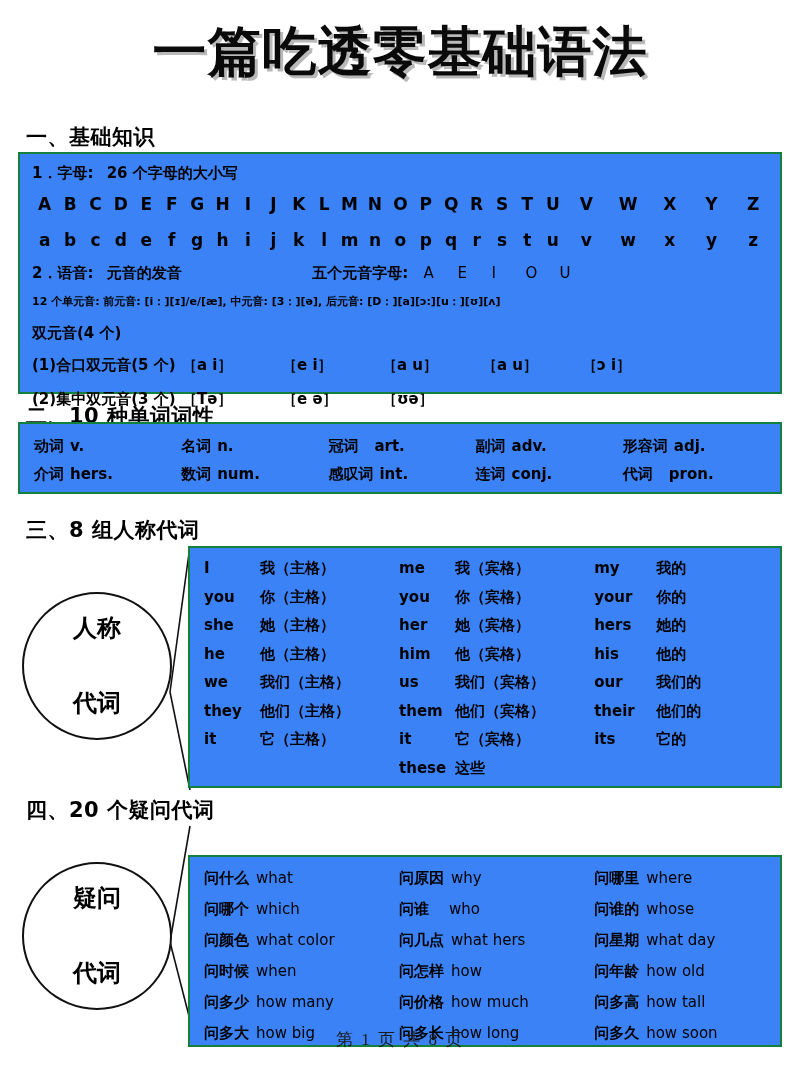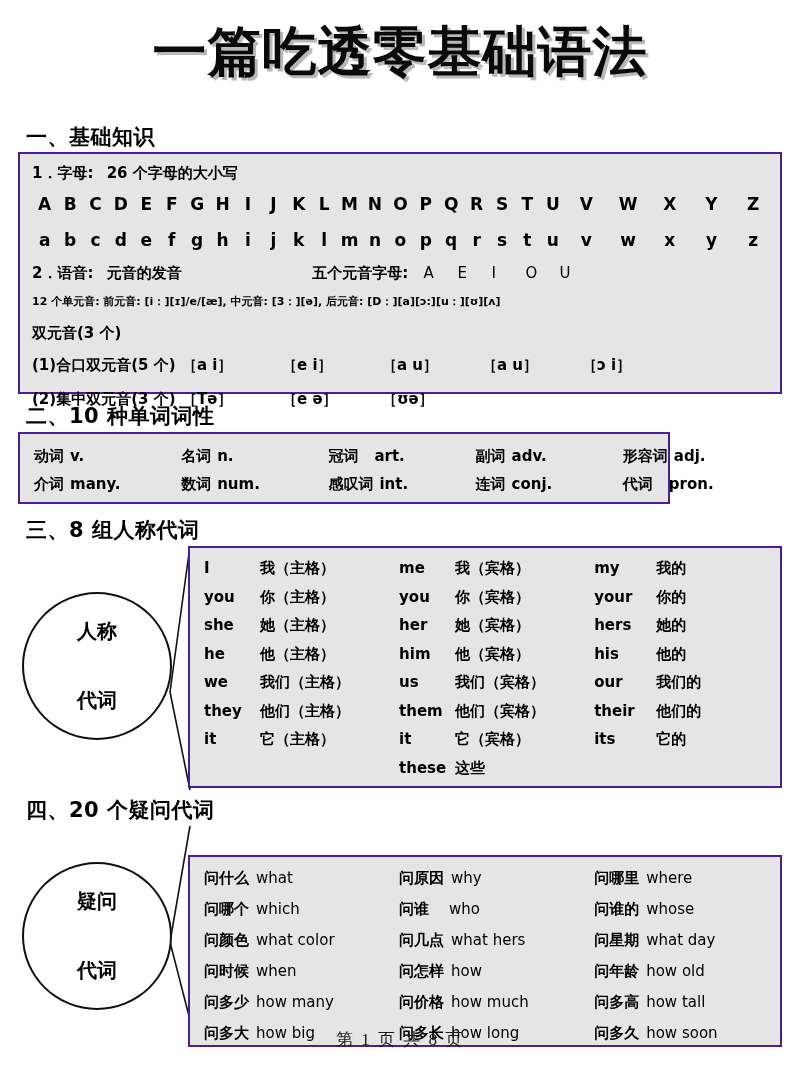--- a/index.html
+++ b/index.html
@@ -43,23 +43,23 @@
     font-family: "DejaVu Sans", sans-serif;
     font-size: 21px;
     font-weight: bold;
     letter-spacing: 0.5px;
     white-space: nowrap;
   }
 
   
   .box {
     position: absolute;
-    border: 2px solid #4c1d95;
+    border: 2px solid #15803d;
     box-sizing: border-box;
-    background: #e5e5e5;
+    background: #3b82f6;
   }
 
   .line {
     font-family: "DejaVu Sans", sans-serif;
     font-weight: bold;
     white-space: nowrap;
   }
 
   
   #box-basics { left: 18px; top: 152px; width: 764px; height: 242px; }
@@ -79,21 +79,21 @@
   .alpha .wide  { width: 42px; }
 
   .vowel-letters { display: inline-block; }
   .vowel-letters span { display: inline-block; width: 34px; text-align: left; }
 
   .dip-row { position: absolute; left: 12px; font-size: 15px; font-weight: bold; }
   .dip-label { display: inline-block; width: 150px; }
   .dip-item  { display: inline-block; width: 100px; text-align: left; }
 
   
-  #box-pos { left: 18px; top: 432px; width: 652px; height: 72px; padding-left: 21px; }
+  #box-pos { left: 18px; top: 422px; width: 764px; height: 72px; padding-left: 21px; }
   .pos-grid {
     position: absolute;
     left: 14px; top: 8px;
     width: 736px;
     display: grid;
     grid-template-columns: repeat(5, 1fr);
     grid-auto-rows: 28px;
     align-items: center;
     font-size: 15px;
     font-weight: bold;
@@ -137,21 +137,21 @@
     position: absolute;
     border: 2px solid #111111;
     border-radius: 50%;
     box-sizing: border-box;
     display: flex;
     flex-direction: column;
     align-items: center;
     justify-content: center;
     background: #ffffff;
     font-family: "DejaVu Sans", sans-serif;
-    font-size: 20px;
+    font-size: 24px;
     font-weight: bold;
     line-height: 1.55;
     gap: 38px;
   }
   #oval-pron { left: 22px; top: 592px; width: 150px; height: 148px; }
   #oval-ques { left: 22px; top: 862px; width: 150px; height: 148px; }
 
   .connector { position: absolute; overflow: visible; }
 
   
@@ -243,36 +243,36 @@
   <div class="b1row line" style="top:110px;">
     <span>2．语音:</span>
     <span style="margin-left:8px;">元音的发音</span>
     <span style="display:inline-block;width:120px;"></span>
     <span>五个元音字母:</span>
     <span class="vowel-letters" id="vowel-letters" style="margin-left:10px;font-weight:normal;"><span>A</span><span>E</span><span>I</span><span>O</span><span>U</span></span>
   </div>
 
   <div class="b1row line" style="top:140px;font-size:11px;">12 个单元音: 前元音: [i：][ɪ]/e/[æ], 中元音: [3：][ə], 后元音: [D：][a][ɔ:][u：][ʊ][ʌ]</div>
 
-  <div class="b1row line" style="top:170px;">双元音(3 个)</div>
+  <div class="b1row line" style="top:170px;">双元音(4 个)</div>
 
   <div class="dip-row line" id="dip-row-0" style="top:202px;"><span class="dip-label">(1)合口双元音(5 个)</span><span class="dip-item">［a i］</span><span class="dip-item">［e i］</span><span class="dip-item">［a u］</span><span class="dip-item">［a u］</span><span class="dip-item">［ɔ i］</span></div>
   <div class="dip-row line" id="dip-row-1" style="top:236px;"><span class="dip-label">(2)集中双元音(3 个)</span><span class="dip-item">［Tə］</span><span class="dip-item">［e ə］</span><span class="dip-item">［ʊə］</span></div>
 </div>
 
 <div class="sec-head" style="top:402px;">二、10 种单词词性</div>
 
 <div class="box" id="box-pos">
   <div class="pos-grid" id="pos-grid">
       <div class="pos-cell"><span class="pos-cn">动词</span><span class="pos-en">v.</span></div>
       <div class="pos-cell"><span class="pos-cn">名词</span><span class="pos-en">n.</span></div>
       <div class="pos-cell padded"><span class="pos-cn">冠词</span><span class="pos-en">art.</span></div>
       <div class="pos-cell"><span class="pos-cn">副词</span><span class="pos-en">adv.</span></div>
       <div class="pos-cell"><span class="pos-cn">形容词</span><span class="pos-en">adj.</span></div>
-      <div class="pos-cell"><span class="pos-cn">介词</span><span class="pos-en">many.</span></div>
+      <div class="pos-cell"><span class="pos-cn">介词</span><span class="pos-en">hers.</span></div>
       <div class="pos-cell"><span class="pos-cn">数词</span><span class="pos-en">num.</span></div>
       <div class="pos-cell"><span class="pos-cn">感叹词</span><span class="pos-en">int.</span></div>
       <div class="pos-cell"><span class="pos-cn">连词</span><span class="pos-en">conj.</span></div>
       <div class="pos-cell padded"><span class="pos-cn">代词</span><span class="pos-en">pron.</span></div>
     </div>
 </div>
 
 <div class="sec-head" style="top:516px;">三、8 组人称代词</div>
 
 <svg class="connector" style="left:0px;top:540px;width:200px;height:256px;">

